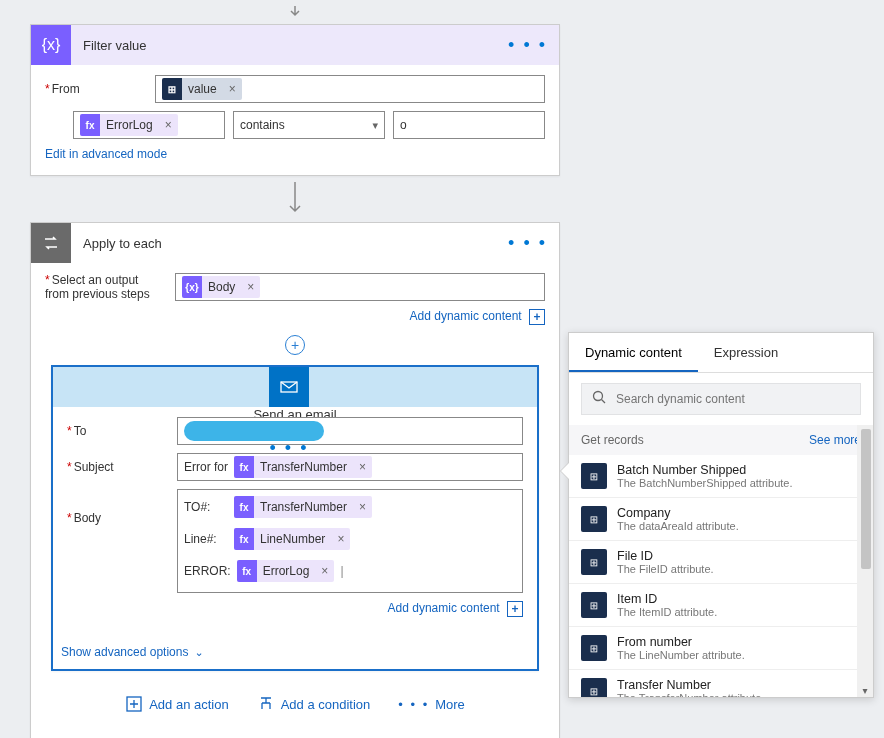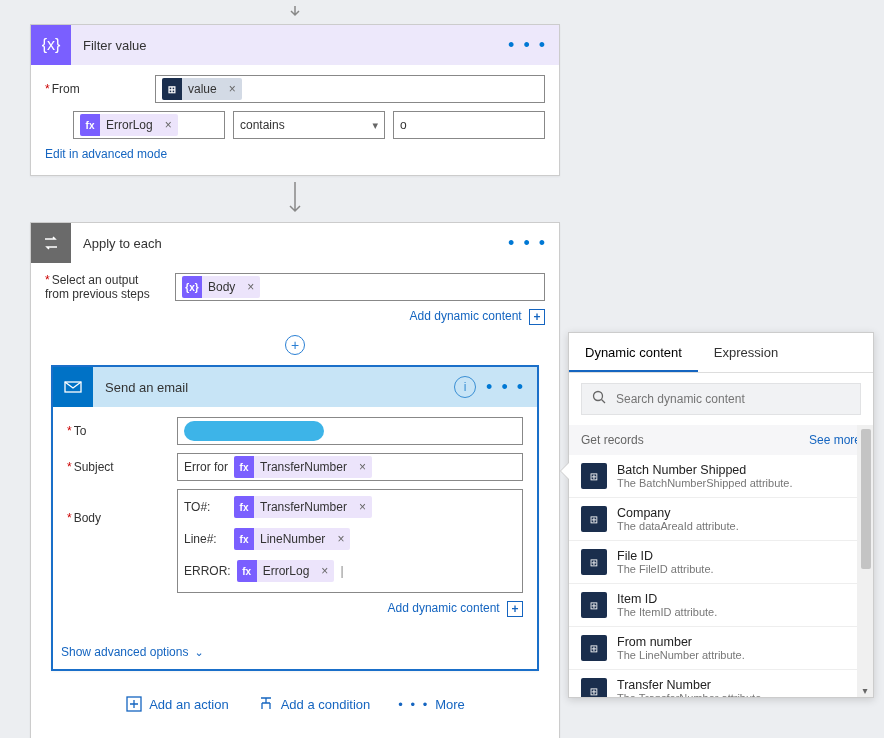--- a/index.html
+++ b/index.html
@@ -40,21 +40,21 @@
 .link { color:#1565c0; font-size:12px; cursor:pointer; }
 
 
 .ate-header { background:#fff; }
 .ate-hicon { background:#6a6a6a; }
 .plus-circle { display:flex; justify-content:center; margin:10px 0; }
 .plus-circle .pc { width:20px; height:20px; border:1px solid #2a7fd4; border-radius:50%; color:#2a7fd4; display:flex; align-items:center; justify-content:center; font-size:14px; cursor:pointer; }
 
 
 .email-card { border:2px solid #1a6fc9; margin:0 6px; }
-.email-header { background:#c7e4f6; }
+.email-header { background:#c7e4f6;flex-direction:column; }
 .email-hicon { background:#0072c6; }
 .email-header .info { width:22px; height:22px; border:1px solid #3a8fd4; border-radius:50%; color:#3a8fd4; display:flex; align-items:center; justify-content:center; font-size:12px; margin-right:10px; cursor:pointer; }
 .redact { width:140px; height:20px; background:#3db4e8; border-radius:10px; }
 
 .body-lines { font-size:12px; }
 .body-lines .bl { display:flex; align-items:center; gap:6px; margin-bottom:4px; }
 .body-lines .bl .blabel { min-width:44px; }
 
 .add-dyn { text-align:right; font-size:12px; margin-top:4px; }
 .add-dyn .sq { display:inline-block; width:16px; height:16px; border:1px solid #1565c0; color:#1565c0; text-align:center; line-height:14px; margin-left:4px; vertical-align:middle; font-weight:bold; cursor:pointer; }

